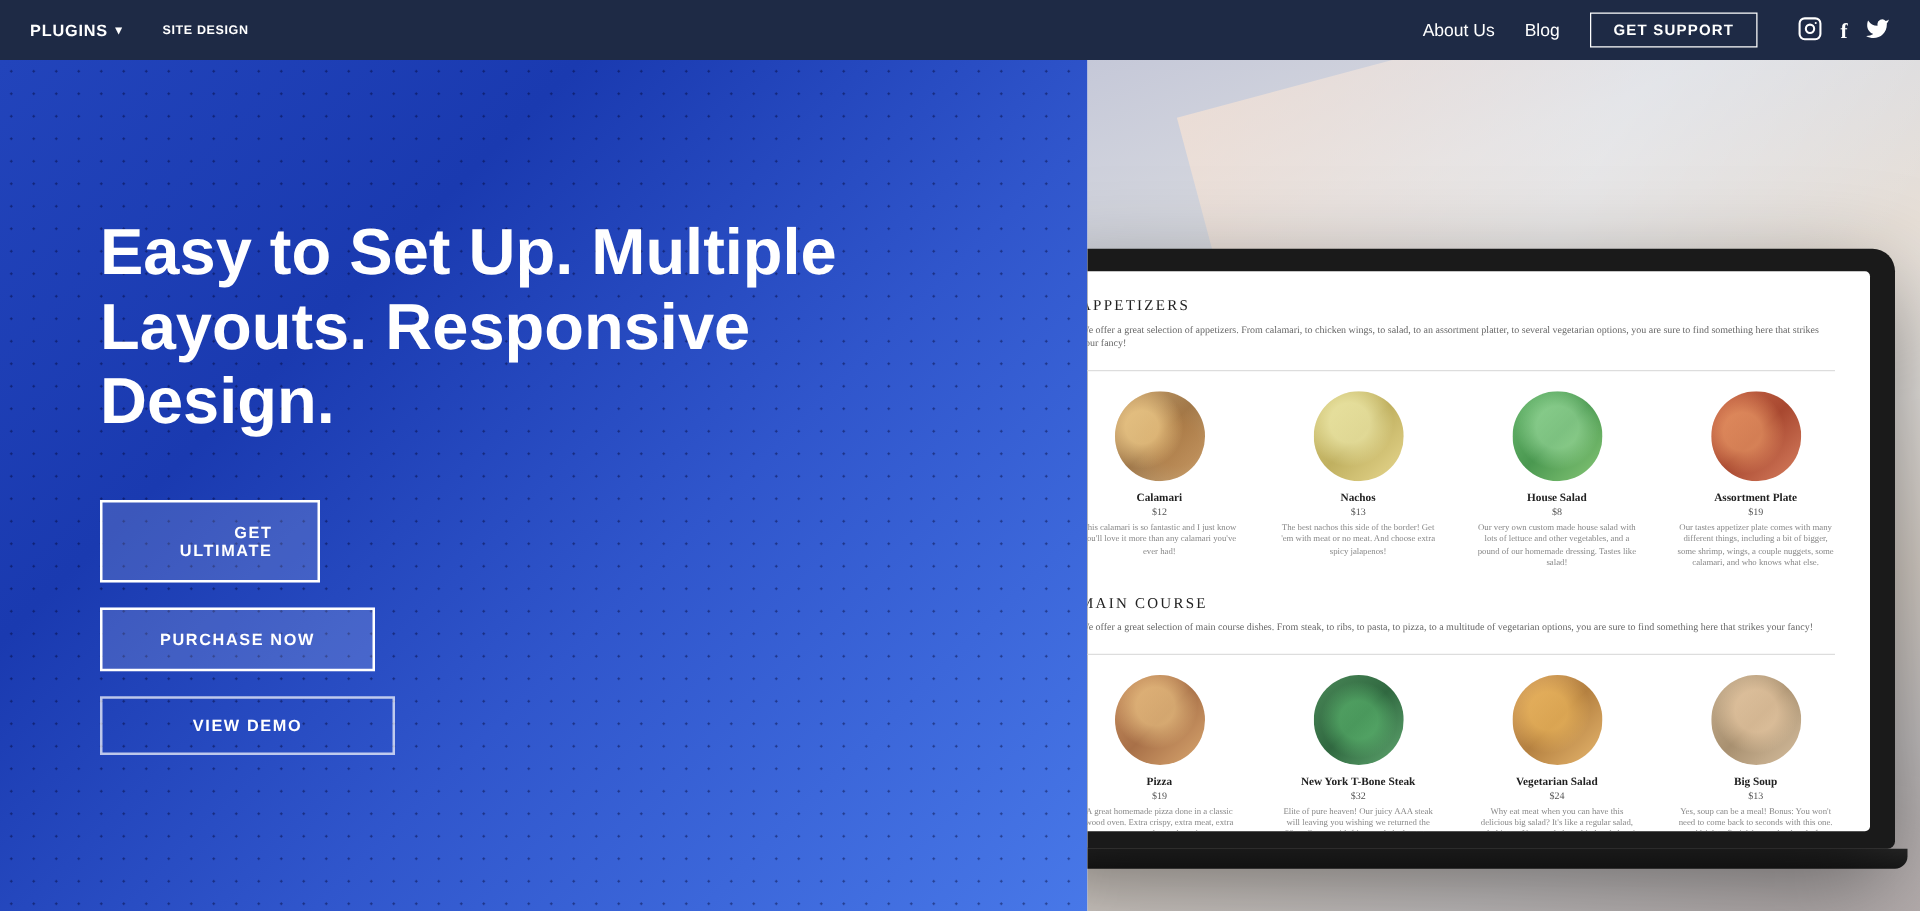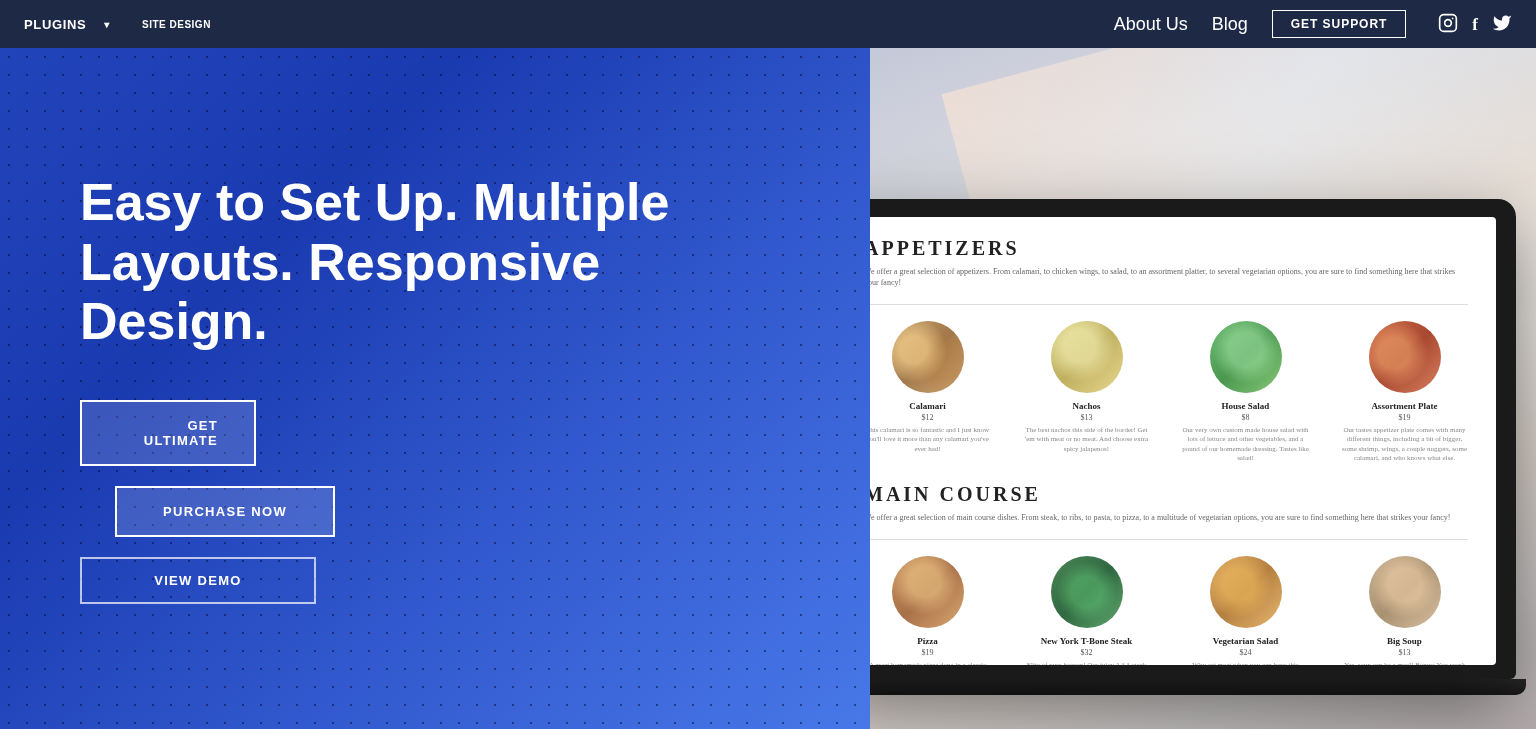--- a/index.html
+++ b/index.html
@@ -24,21 +24,21 @@
 
     .nav-left {
       display: flex;
       align-items: center;
       gap: 32px;
     }
 
     .nav-plugins {
       display: flex;
       align-items: center;
-      gap: 18px;
+      gap: 6px;
       color: #fff;
       font-size: 13px;
       font-weight: 600;
       letter-spacing: 0.05em;
       cursor: pointer;
     }
 
     .nav-plugins .chevron {
       font-size: 10px;
       color: #fff;
@@ -69,21 +69,21 @@
 
     .nav-right {
       margin-left: auto;
       display: flex;
       align-items: center;
       gap: 24px;
     }
 
     .nav-about, .nav-blog {
       color: #fff;
-      font-size: 18px;
+      font-size: 14px;
       cursor: pointer;
       text-decoration: none;
     }
 
     .nav-support-btn {
       border: 1.5px solid #fff;
       color: #fff;
       background: transparent;
       padding: 6px 18px;
       font-size: 12px;
@@ -197,21 +197,20 @@
       border: 2px solid #fff;
       color: #fff;
       font-size: 13px;
       font-weight: 700;
       letter-spacing: 0.1em;
       text-transform: uppercase;
       padding: 16px 36px;
       cursor: pointer;
       width: 220px;
       text-align: center;
-      margin-left: 35px;
     }
 
     .btn-demo {
       background: transparent;
       border: 2px solid rgba(255,255,255,0.7);
       color: #fff;
       font-size: 13px;
       font-weight: 700;
       letter-spacing: 0.1em;
       text-transform: uppercase;
@@ -256,22 +255,22 @@
       margin: 0 -10px;
     }
 
     
     .menu-content {
       padding: 20px 28px;
       font-family: Georgia, serif;
     }
 
     .menu-section-title {
-      font-size: 20px;
-      font-weight: 700;
+      font-size: 12px;
+      font-weight: 400;
       letter-spacing: 0.15em;
       text-transform: uppercase;
       color: #222;
       margin-bottom: 6px;
     }
 
     .menu-section-desc {
       font-size: 8px;
       color: #666;
       margin-bottom: 16px;

